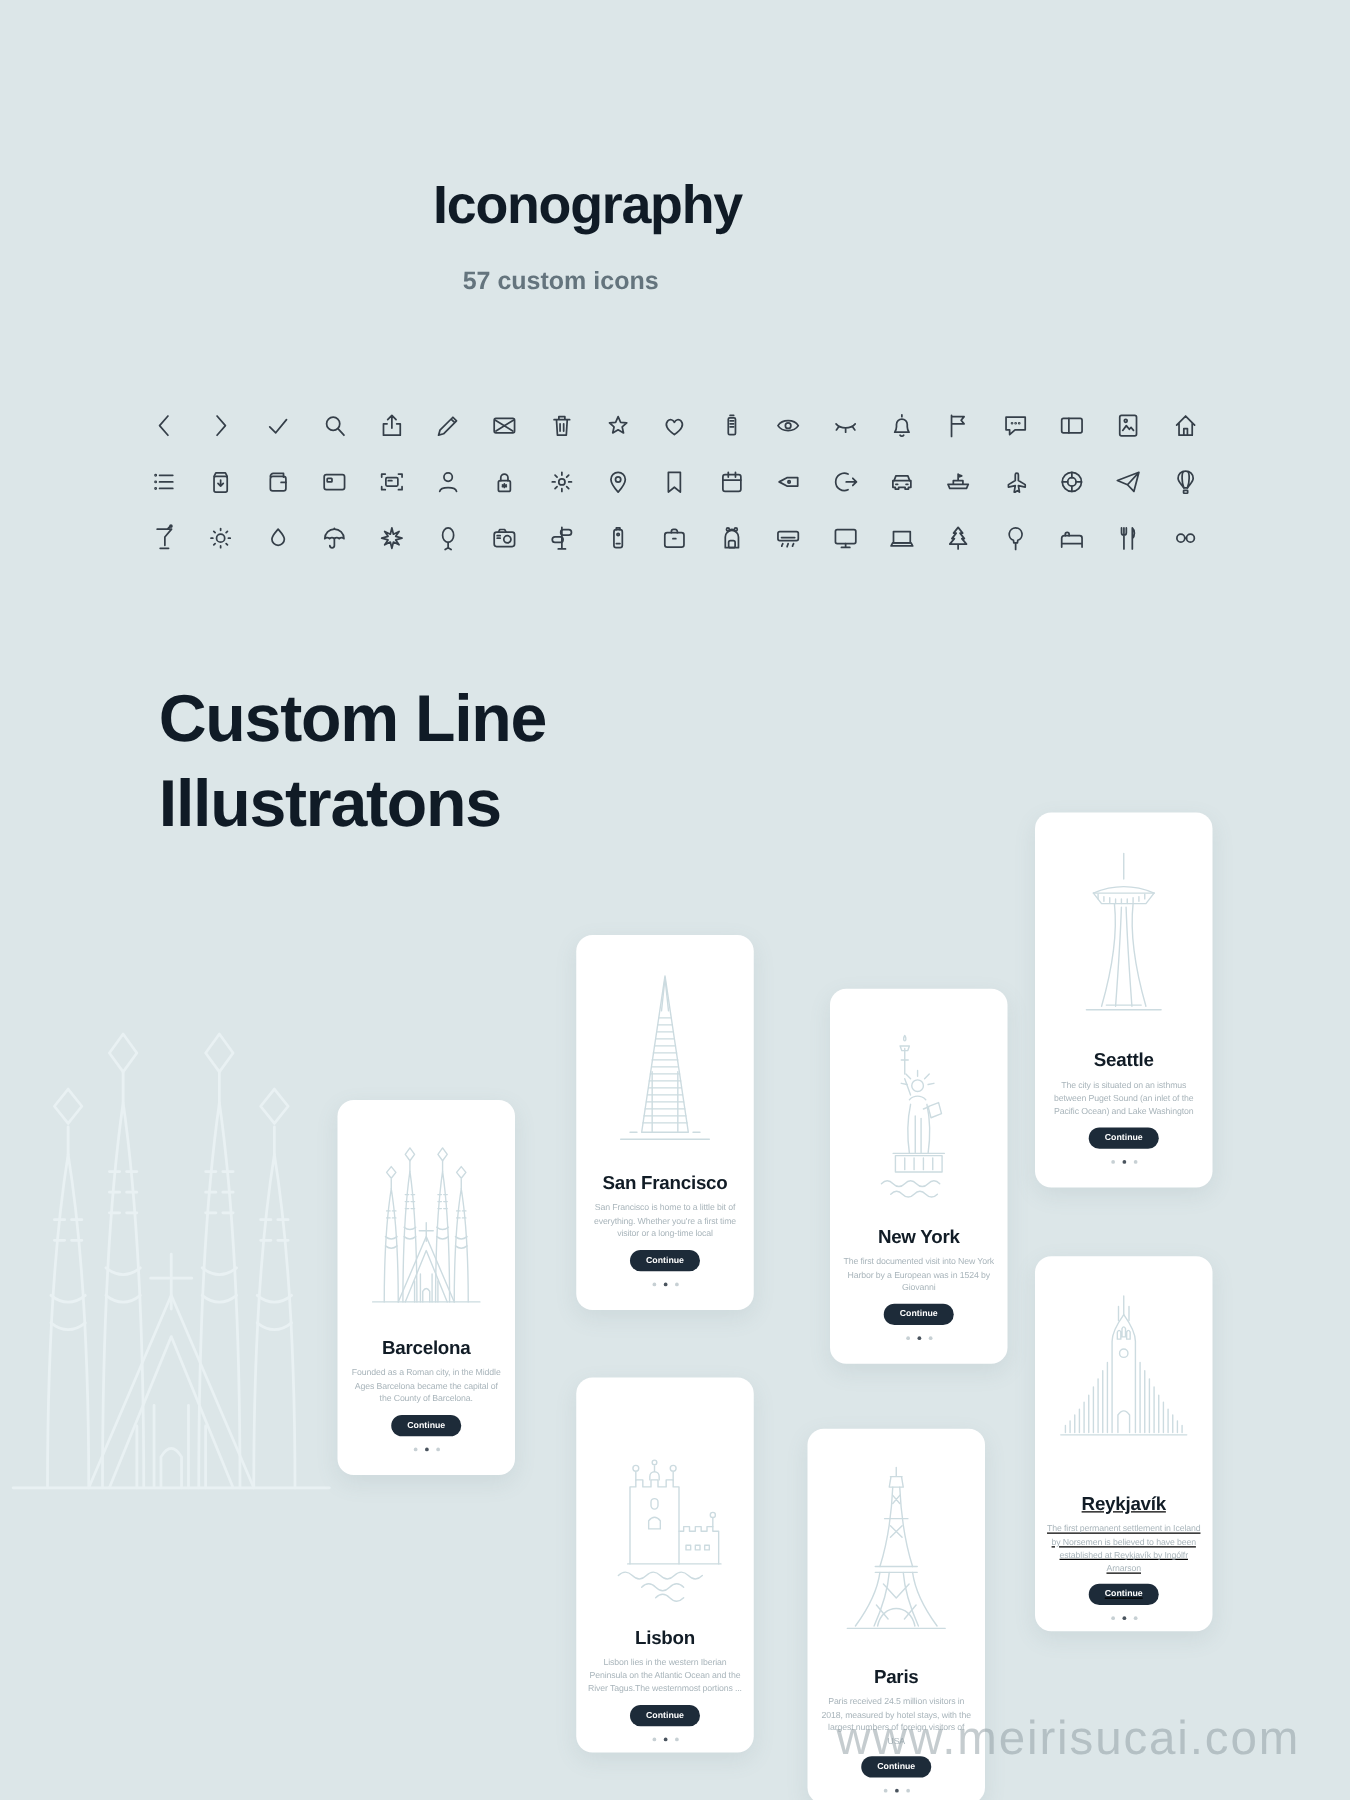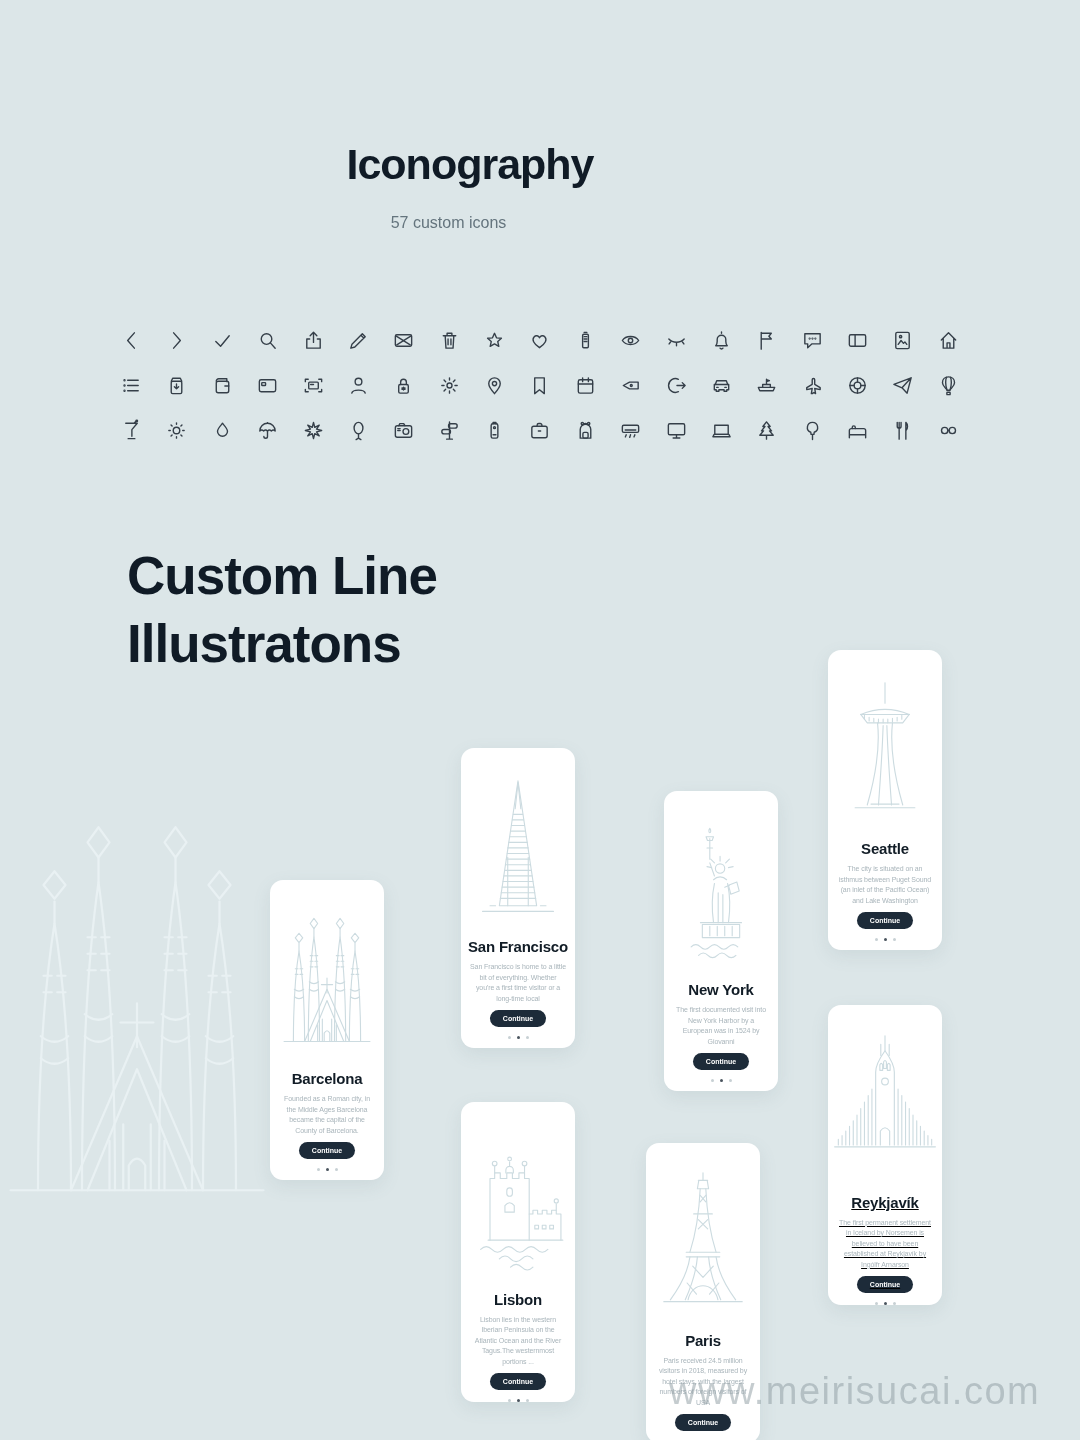--- a/index.html
+++ b/index.html
@@ -8,21 +8,21 @@
     background:var(--bg,#dce6e8);
     font-family:"Liberation Sans",sans-serif;
   }
   
   .page-title{
     position:absolute;left:0;top:140px;width:940px;text-align:center;
     font-size:43px;font-weight:700;letter-spacing:-1px;color:var(--title,#101b26);
   }
   .page-subtitle{
     position:absolute;left:0;top:214px;width:897px;text-align:center;
-    font-size:16px;font-weight:400;color:var(--subtitle,#64747d);
+    font-size:20px;font-weight:700;color:var(--subtitle,#64747d);
   }
   
   .icon-grid{position:absolute;left:120px;top:329px;width:840px;}
   .icon-row{display:flex;justify-content:space-between;margin-bottom:22px;}
   .icon-cell{width:23px;height:23px;display:inline-block;}
   .icon-cell svg{
     width:23px;height:23px;fill:none;stroke:var(--icon-stroke,#353f49);
     stroke-width:1.45;stroke-linecap:round;stroke-linejoin:round;
   }
   
@@ -31,21 +31,21 @@
     font-size:53px;font-weight:700;line-height:1.28;letter-spacing:-1px;
     color:var(--title,#101b26);
   }
   
   .bg-art{position:absolute;left:-28px;top:766px;width:330px;height:480px;z-index:0;}
   .bg-art svg{width:330px;height:480px;fill:none;stroke:#e9f1f3;stroke-width:.8;
     stroke-linecap:round;stroke-linejoin:round;}
   
   .cards-layer{position:absolute;left:0;top:0;width:1080px;height:1440px;z-index:2;}
   .phone-card{
-    position:absolute;width:114px;height:300px;background:var(--card,#ffffff);
+    position:absolute;width:142px;height:300px;background:var(--card,#ffffff);
     border-radius:13px;display:flex;flex-direction:column;align-items:center;
     box-shadow:0 6px 18px rgba(100,125,135,.12);
   }
   .card-art{margin-top:12px;height:170px;display:flex;align-items:flex-end;justify-content:center;}
   .card-art svg{width:112px;height:166px;fill:none;stroke:var(--art-stroke,#ccdbe0);
     stroke-width:1.2;stroke-linecap:round;stroke-linejoin:round;}
   .card-city{margin-top:8px;font-size:15px;font-weight:700;letter-spacing:-.2px;color:#111c26;}
   .card-desc{
     margin-top:7px;padding:0 9px;font-size:7px;letter-spacing:-.1px;line-height:1.5;
     text-align:center;color:var(--desc,#a9b5bb);min-height:32px;
@@ -446,21 +446,21 @@
       </div>
       <div class="card-city">Seattle</div>
       <div class="card-desc">The city is situated on an isthmus between Puget Sound (an inlet of the Pacific Ocean) and Lake Washington</div>
       <button class="card-btn">Continue</button>
       <div class="card-dots">
         <span class="dot"></span>
         <span class="dot active"></span>
         <span class="dot"></span>
       </div>
     </div>
-    <div class="phone-card" style="left: 461px; top: 1102px;">
+    <div class="phone-card" style="left: 461px; top: 1102px; justify-content: center;">
       <div class="card-art">
         <svg viewBox="0 0 120 170">
           <path d="M30 128V62h5v-6h6v6h7v-6h6v6h7v-6h6v6h5v66"></path>
           <path d="M28 128h80"></path>
           <path d="M35 56v-7M67 56v-7"></path>
           <circle cx="35" cy="46" r="2.5"></circle>
           <circle cx="67" cy="46" r="2.5"></circle>
           <path d="M47 56v-3a4 4 0 0 1 8 0v3M51 49v-5"></path>
           <circle cx="51" cy="41" r="2"></circle>
           <path d="M46 98v-7q5-6 10 0v7Z"></path>

